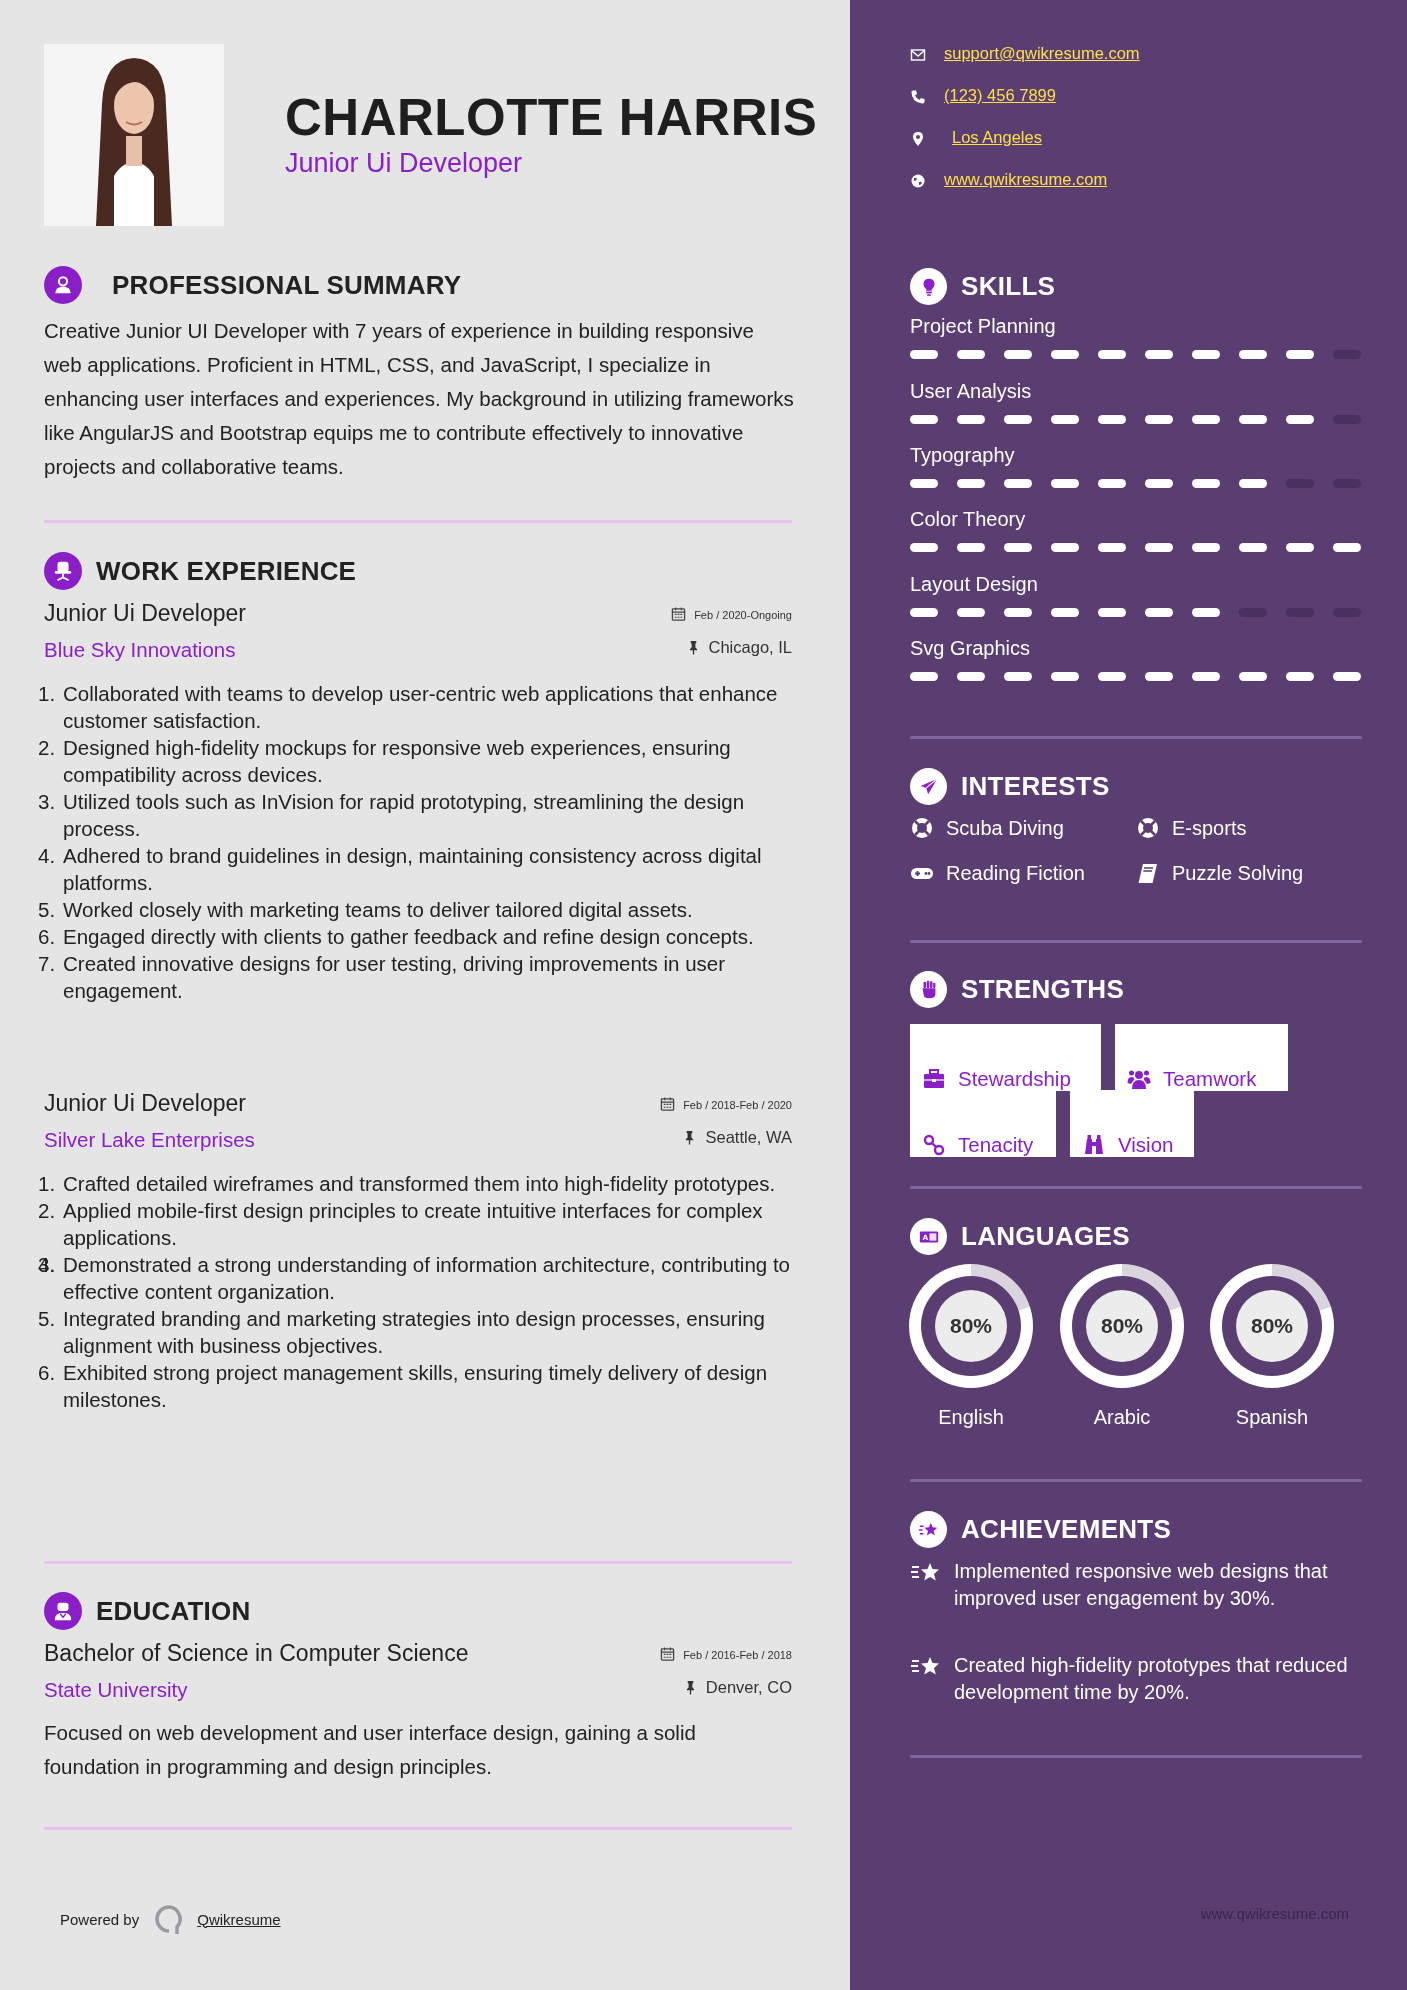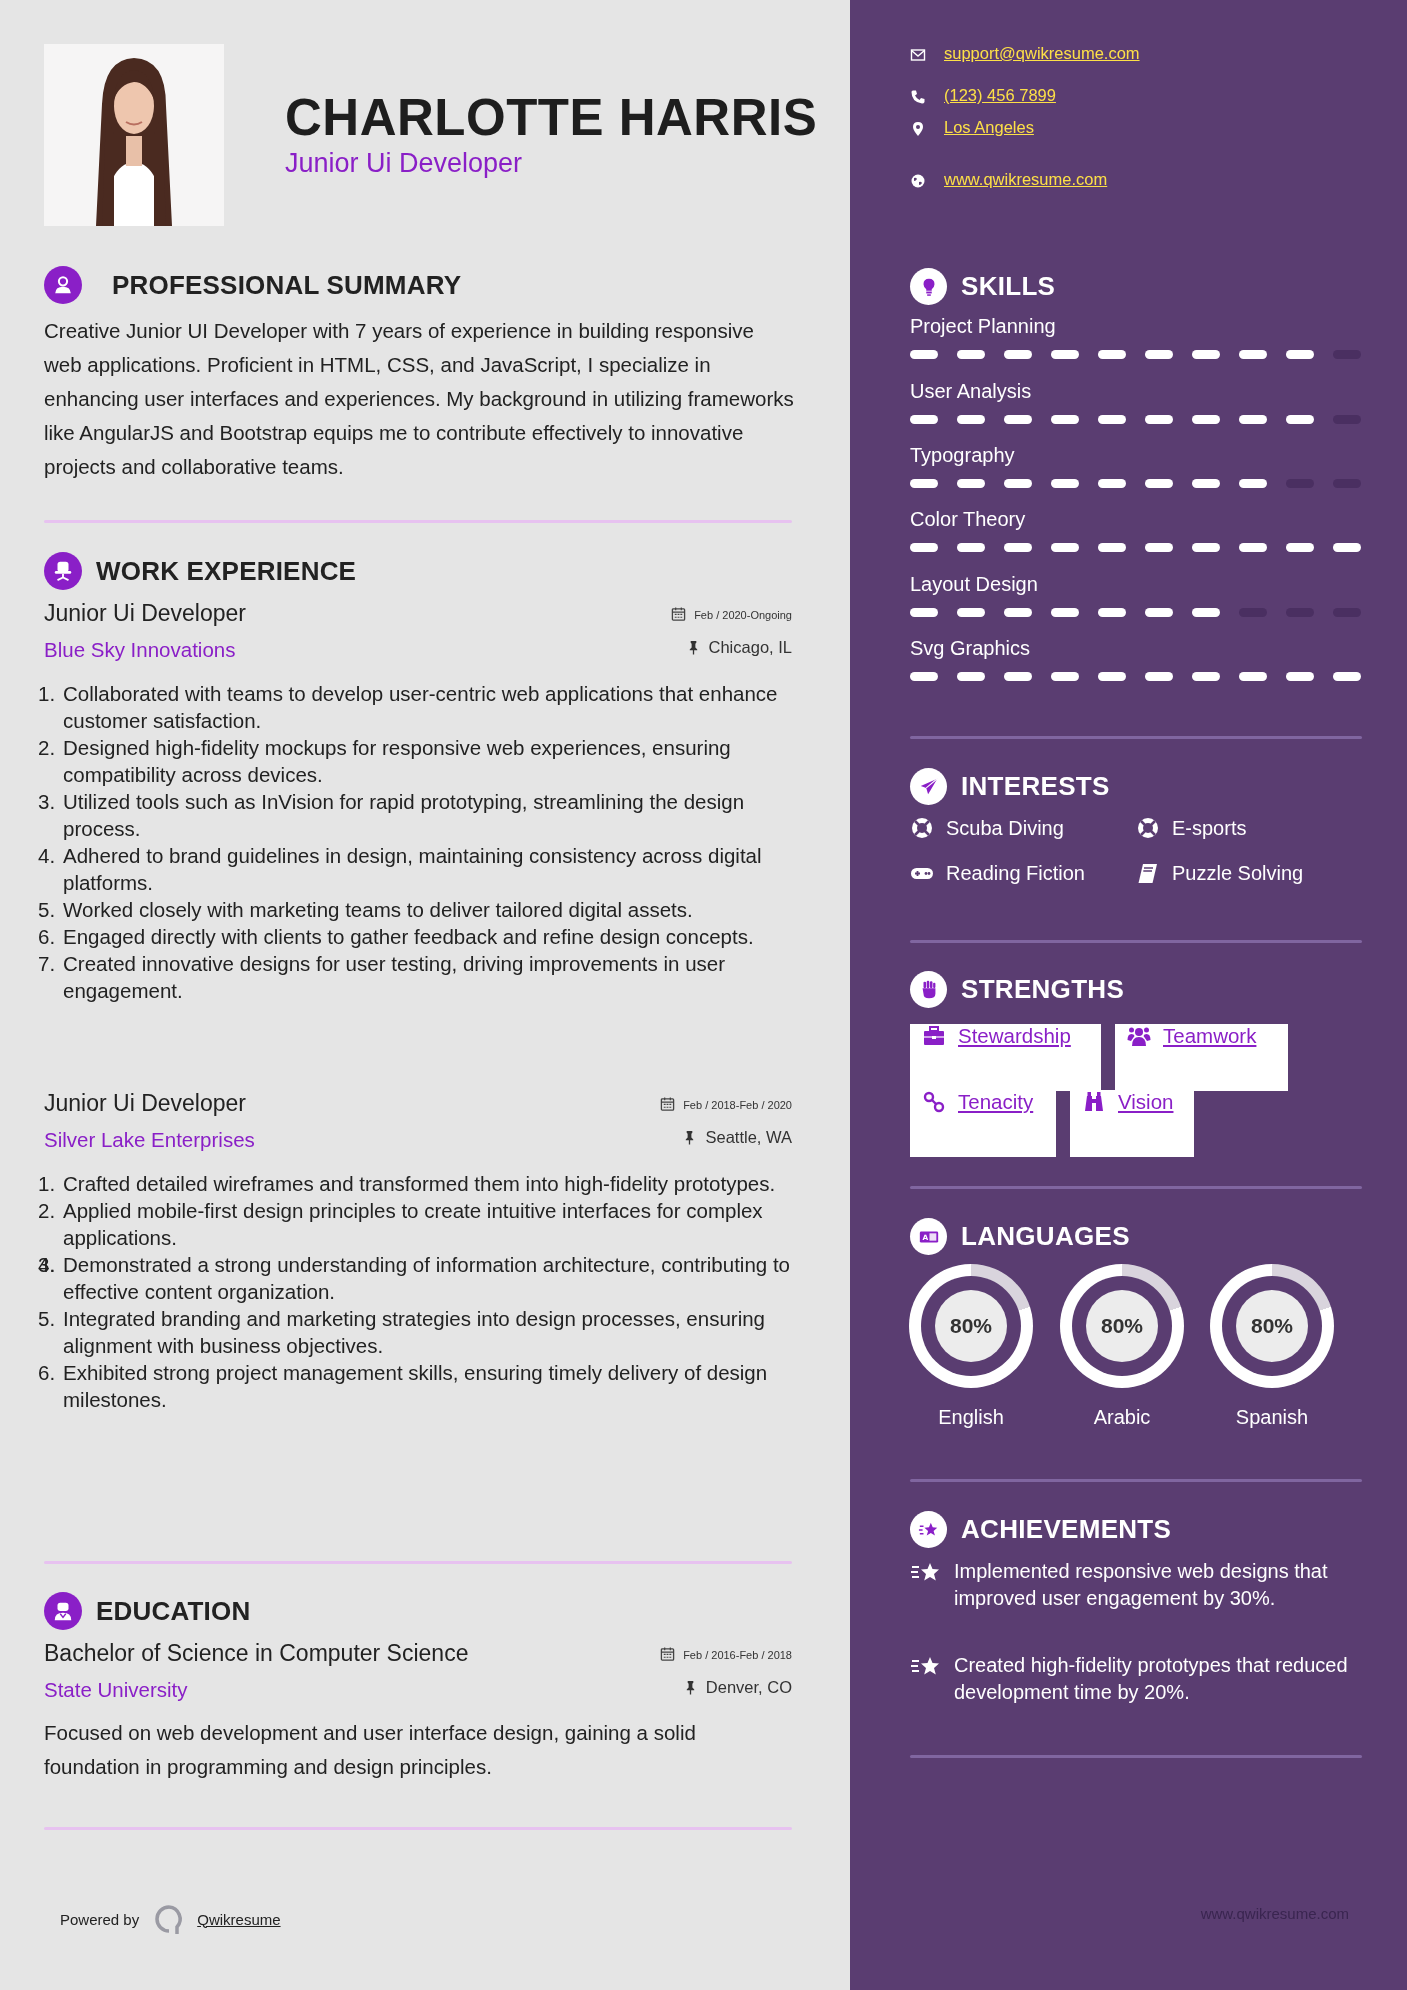--- a/index.html
+++ b/index.html
@@ -52,21 +52,21 @@
 
   .skill { position: absolute; left: 60px; width: 452px; }
   .skill-name { font-size: 20px; color: #fff; }
   .dots { display: flex; gap: 19px; margin-top: 12px; }
   .dot { width: 28px; height: 9px; border-radius: 5px; background: #fff; }
   .dot.off { background: #4a2f61; }
 
   .interest { position: absolute; display: flex; align-items: center; font-size: 20px; color: #fff; }
   .interest svg { width: 24px; height: 24px; margin-right: 12px; }
 
-  .strength { position: absolute; height: 67px; background: #fff; display: flex; align-items: flex-start; padding: 0 12px; font-size: 20.5px; color: #8a1fc7; text-decoration: underline; }
+  .strength { position: absolute; height: 67px; background: #fff; display: flex; align-items: flex-end; padding: 0 12px; font-size: 20.5px; color: #8a1fc7; }
   .strength svg { width: 24px; height: 24px; margin-right: 12px; }
 
   .lang { position: absolute; width: 124px; text-align: center; }
   .ring { width: 124px; height: 124px; border-radius: 50%; position: relative; }
   .ring .inner-ring { position: absolute; left: 12px; top: 12px; width: 100px; height: 100px; border-radius: 50%; background: #5a3d71; }
   .ring .center { position: absolute; left: 26px; top: 26px; width: 72px; height: 72px; border-radius: 50%; background: #ececec; display: flex; align-items: center; justify-content: center; font-size: 21px; font-weight: 700; color: #333; }
   .lang-label { margin-top: 18px; font-size: 20px; color: #fff; }
 
   .ach { position: absolute; left: 60px; width: 460px; display: flex; }
   .ach svg { width: 32px; height: 30px; flex: 0 0 32px; margin-right: 12px; margin-top: 0; }
@@ -222,21 +222,21 @@
         <path d="M1.5 3.5 L8 9 L14.5 3.5" fill="none" stroke="#fff" stroke-width="1.4"></path>
       </svg>
     <span>support@qwikresume.com</span>
   </div>
   <div class="contact" style="top:86px;">
     <svg viewBox="0 0 16 16">
         <path d="M3 1.5 L6 1.5 L7 5 L5 6.5 Q6.5 9.5 9.5 11 L11 9 L14.5 10 L14.5 13 Q14 14.5 12 14.5 Q1.5 13 1.5 3 Q1.5 1.8 3 1.5 Z" fill="#fff"></path>
       </svg>
     <span>(123) 456 7899</span>
   </div>
-  <div class="contact" style="top:118px;">
+  <div class="contact" style="top:128px;gap:8px;">
     <svg viewBox="0 0 16 16">
         <path d="M8 1 Q13 1 13 6 Q13 9 8 15 Q3 9 3 6 Q3 1 8 1 Z" fill="#fff"></path>
         <circle cx="8" cy="6" r="2" fill="#5a3d71"></circle>
       </svg>
     <span>Los Angeles</span>
   </div>
   <div class="contact" style="top:170px;">
     <svg viewBox="0 0 16 16">
         <circle cx="8" cy="8" r="6.5" fill="#fff"></circle>
         <path d="M4 5 Q6 4 7 6 Q6 8 4 8 Z M9 9 Q11 8 12 10 Q11 12 9 12 Z" fill="#5a3d71"></path>

